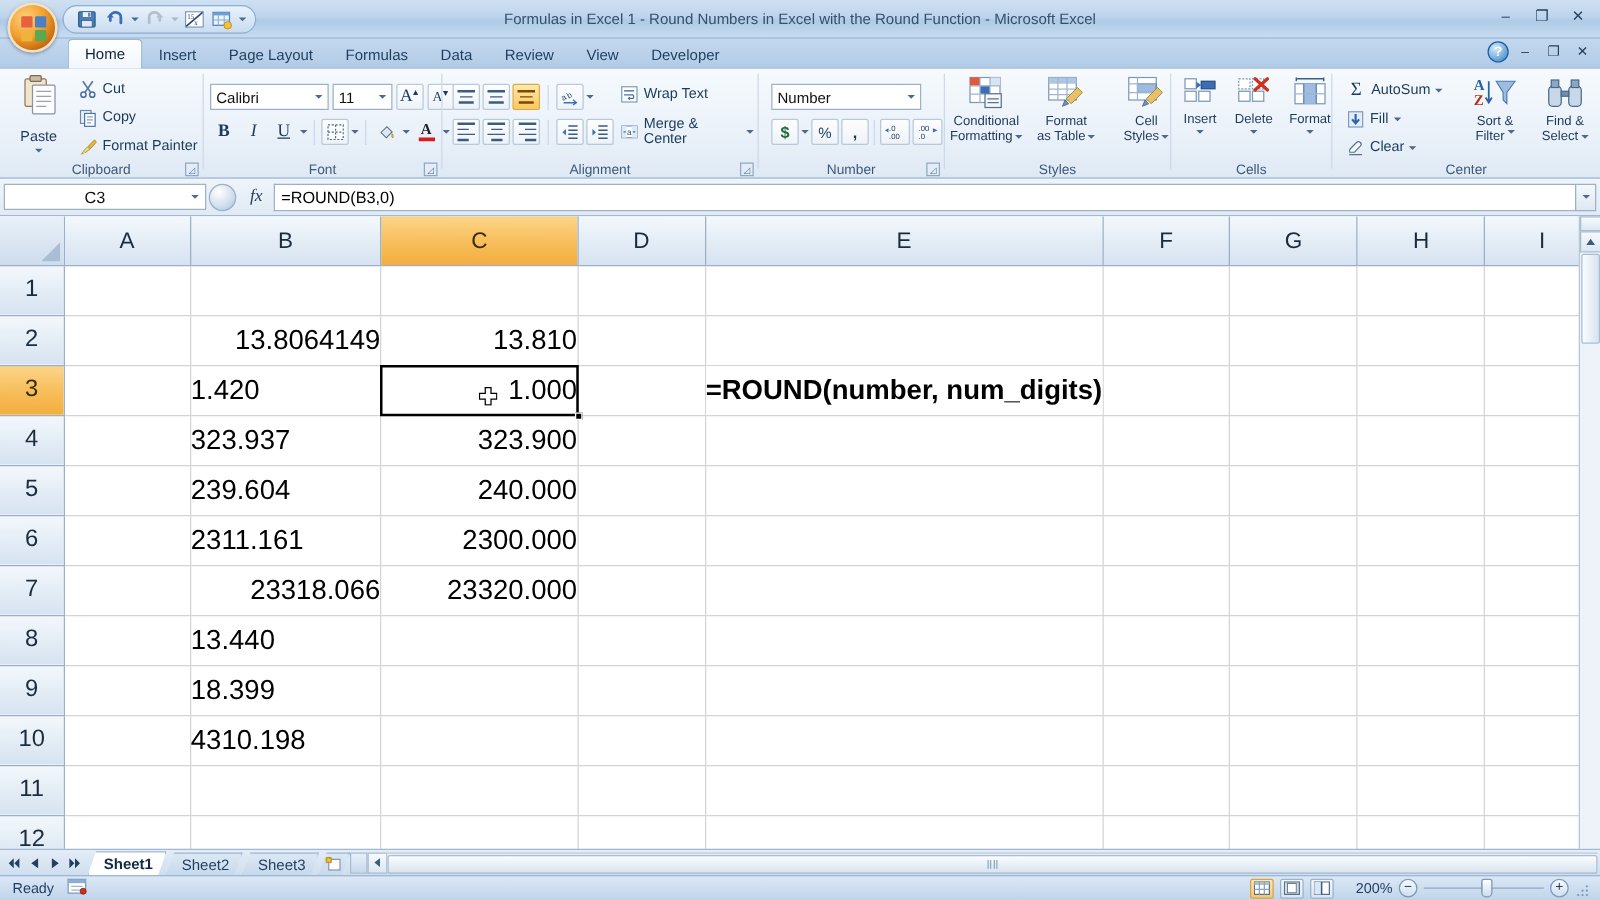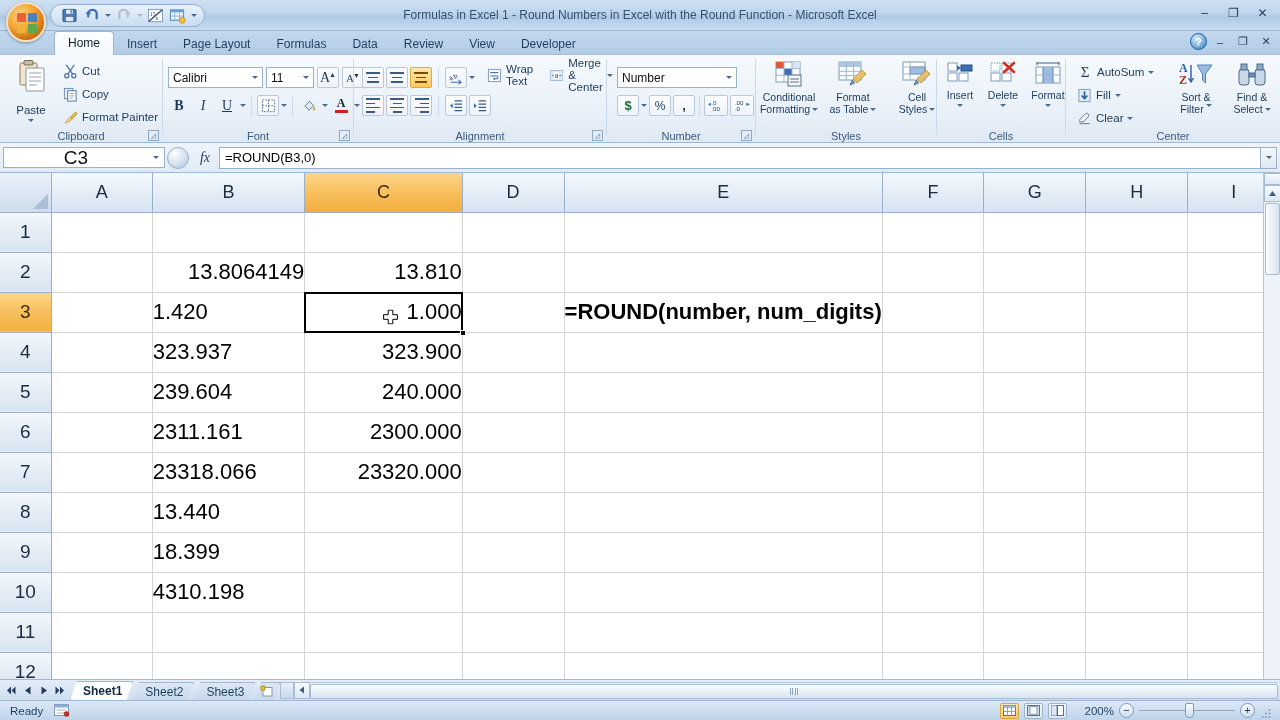--- a/index.html
+++ b/index.html
@@ -148,21 +148,21 @@
   
   .fbar {
     position: absolute; left: 0; top: 143px; width: 1280px; height: 30px;
     background: linear-gradient(to bottom,#eef4fa,#e1eaf4);
     display: flex; align-items: center;
     border-bottom: 1px solid #9fb8d4;
   }
   .namebox {
     margin-left: 3px; width: 162px; height: 21px; background: #fff;
     border: 1px solid #9cb0c6; display: flex; align-items: center;
-    font-size: 19px; color: #111;
+    font-size: 13px; color: #111;
   }
   .namebox .nv { flex: 1; text-align: center; }
   .fb-sep {
     width: 26px; height: 24px; display: flex; align-items: center; justify-content: center;
   }
   .fb-round {
     width: 22px; height: 22px; border-radius: 50%;
     background: radial-gradient(circle at 35% 28%, #ffffff, #cfdeee 60%, #a9c0d8);
     border: 1px solid #9cb0c6;
   }
@@ -600,21 +600,21 @@
               <path d="M4 4.5 L1 7.3 L4 10 Z" fill="#3b6fb5"></path>
             </svg>
           </div>
           <div class="sqbtn bordered">
             <svg width="15" height="14" viewBox="0 0 16 15">
               <path d="M6 2 L14 2 M6 5.5 L14 5.5 M6 9 L14 9 M6 12.5 L14 12.5" stroke="#3b5c80" stroke-width="1.3"></path>
               <path d="M1 4.5 L4 7.3 L1 10 Z" fill="#3b6fb5"></path>
             </svg>
           </div>
         </div>
-        <div style="position:absolute; left:130px; top:8px; display:flex; flex-direction:row; gap:10px;">
+        <div style="position:absolute; left:139px; top:8px; display:flex; flex-direction:column; gap:10px;">
           <div class="rbtn">
             <span class="ricon">
               <svg width="15" height="15" viewBox="0 0 16 16">
                 <rect x="1.5" y="1.5" width="13" height="13" fill="#fff" stroke="#7d99b8"></rect>
                 <line x1="3.5" y1="5" x2="12" y2="5" stroke="#3b5c80" stroke-width="1.1"></line>
                 <path d="M3.5 8.5 L11 8.5 A2 2 0 0 1 11 11.5 L7 11.5" stroke="#3b6fb5" stroke-width="1.1" fill="none"></path>
                 <path d="M8.5 10 L6.3 11.5 L8.5 13 Z" fill="#3b6fb5"></path>
               </svg>
             </span>
             <span>Wrap Text</span>
@@ -984,21 +984,21 @@
           <td class="cell"></td>
           <td class="cell"></td>
           <td class="cell"></td>
           <td class="cell"></td>
           <td class="cell"></td>
         </tr>
 
         <tr>
           <td class="rowhead">7</td>
           <td class="cell num"></td>
-          <td class="cell num" style="text-align:left">23318.066</td>
+          <td class="cell num" style="text-align:right">23318.066</td>
           <td class="cell num">23320.000</td>
           <td class="cell"></td>
           <td class="cell"></td>
           <td class="cell"></td>
           <td class="cell"></td>
           <td class="cell"></td>
           <td class="cell"></td>
         </tr>
 
         <tr>

